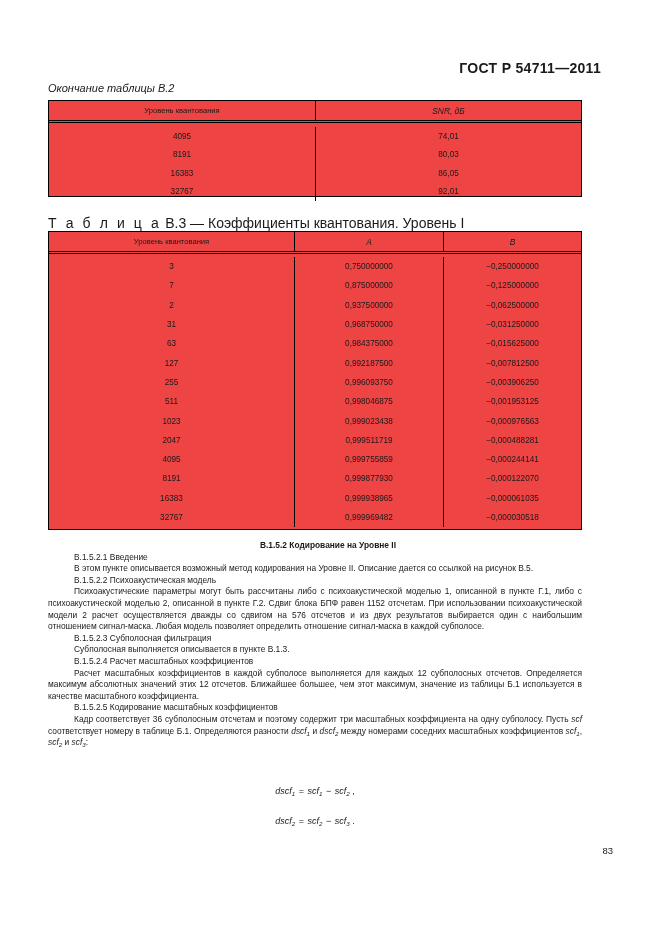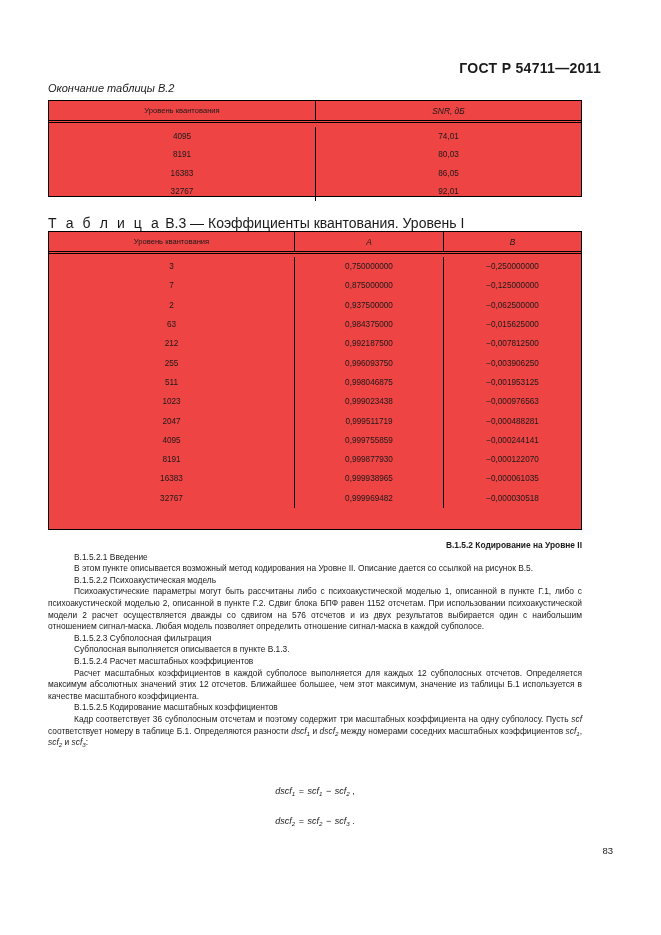--- a/index.html
+++ b/index.html
@@ -132,21 +132,21 @@
     margin: 0;
     text-align: justify;
     text-justify: inter-word;
   }
   .p.indent {
     text-indent: 26px;
   }
   .p.heading {
     font-weight: bold;
     text-indent: 26px;
-    text-align: right;
+    text-align: center;
   }
   .p.sub {
     text-indent: 26px;
     text-align: left;
   }
   .var {
     font-style: italic;
   }
   sub {
     font-size: 6.2px;
@@ -235,26 +235,31 @@
           <div class="cell c0">7</div>
           <div class="cell c1 div-l">0,875000000</div>
           <div class="cell c2 div-l">−0,125000000</div>
         </div>
         <div class="trow">
           <div class="cell c0">2</div>
           <div class="cell c1 div-l">0,937500000</div>
           <div class="cell c2 div-l">−0,062500000</div>
         </div>
         <div class="trow">
+          <div class="cell c0">31</div>
+          <div class="cell c1 div-l">0,968750000</div>
+          <div class="cell c2 div-l">−0,031250000</div>
+        </div>
+        <div class="trow">
           <div class="cell c0">63</div>
           <div class="cell c1 div-l">0,984375000</div>
           <div class="cell c2 div-l">−0,015625000</div>
         </div>
         <div class="trow">
-          <div class="cell c0">212</div>
+          <div class="cell c0">127</div>
           <div class="cell c1 div-l">0,992187500</div>
           <div class="cell c2 div-l">−0,007812500</div>
         </div>
         <div class="trow">
           <div class="cell c0">255</div>
           <div class="cell c1 div-l">0,996093750</div>
           <div class="cell c2 div-l">−0,003906250</div>
         </div>
         <div class="trow">
           <div class="cell c0">511</div>

